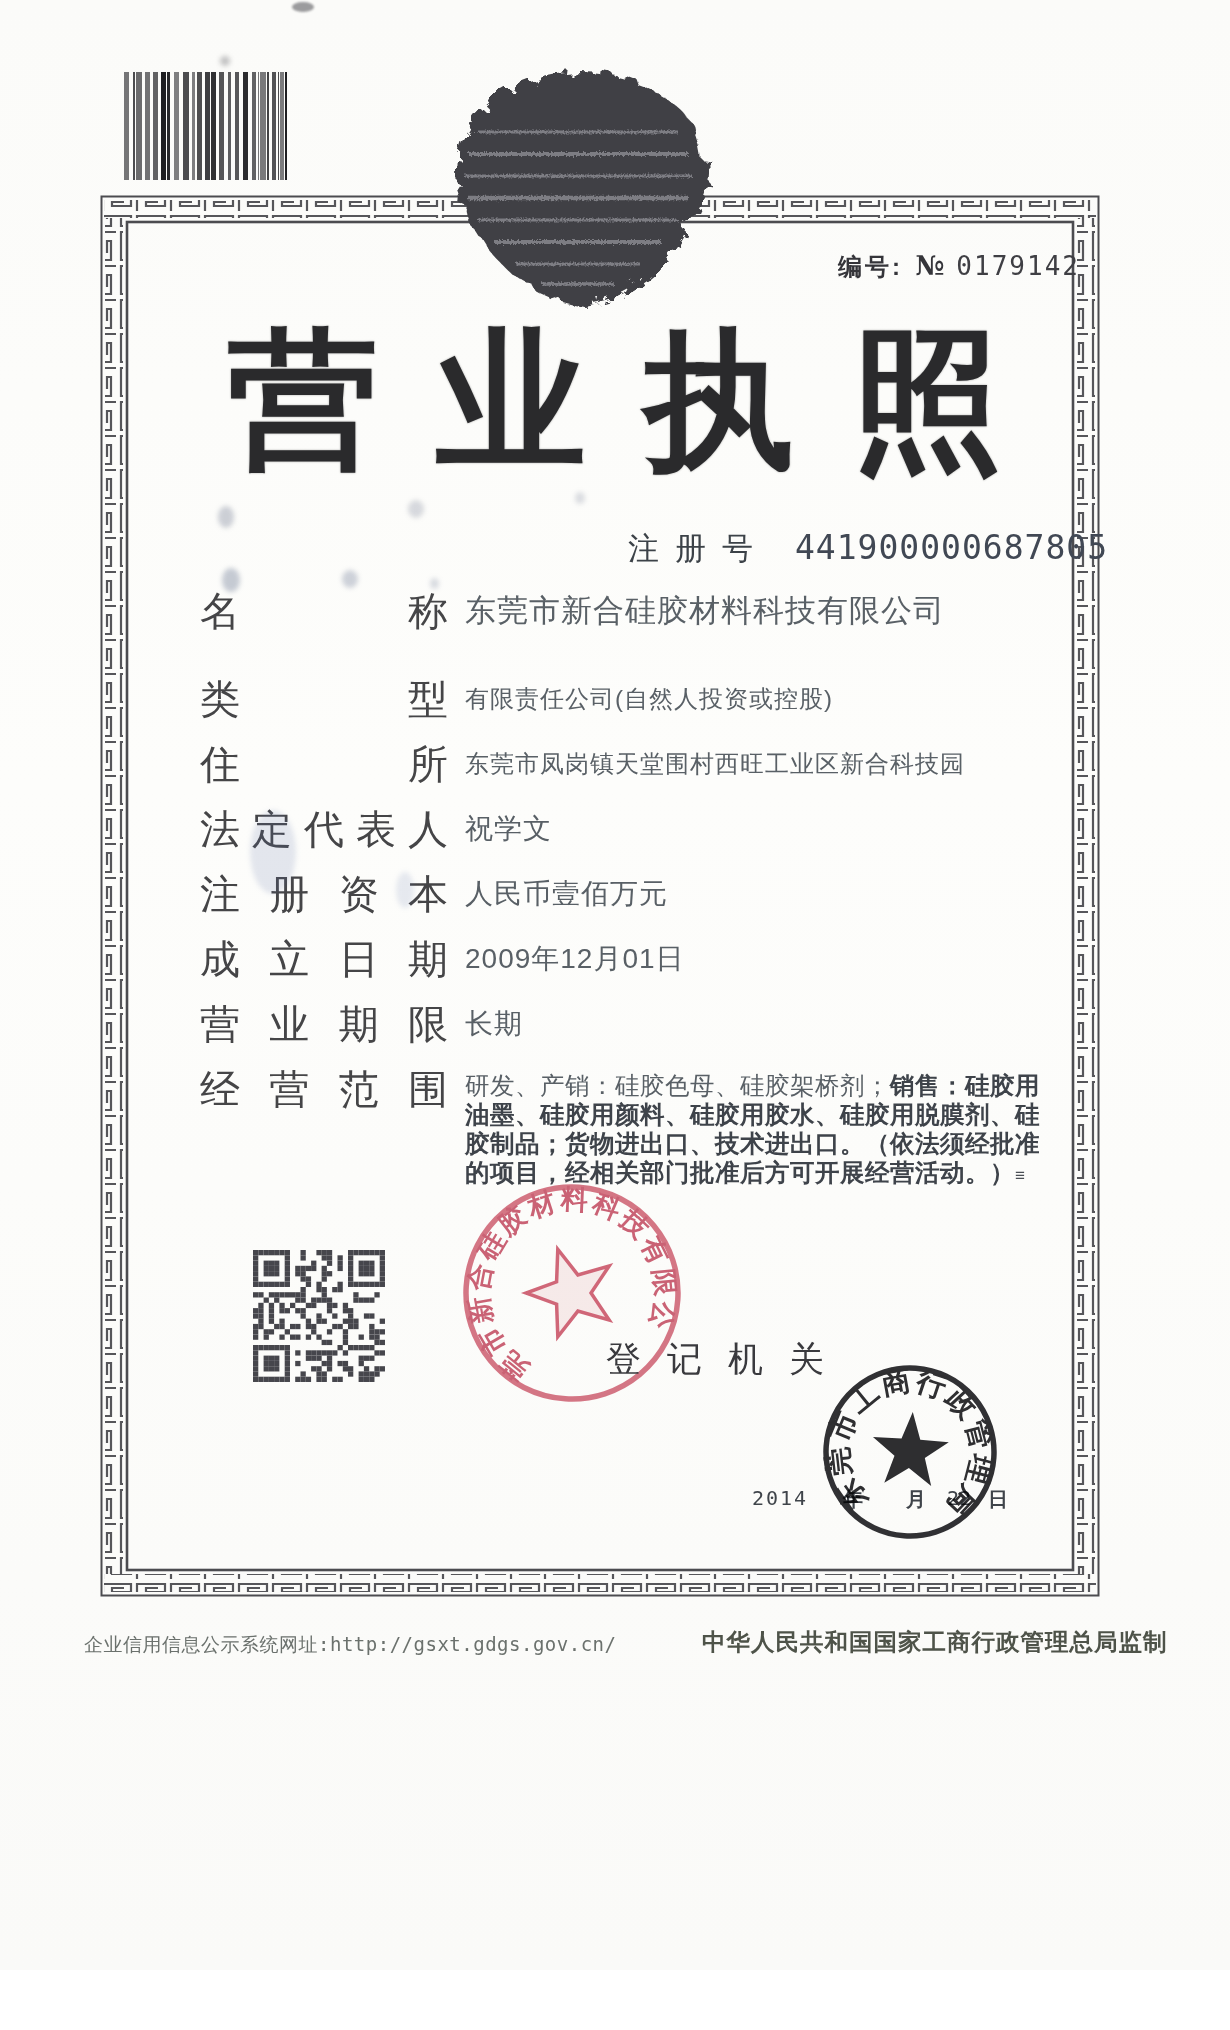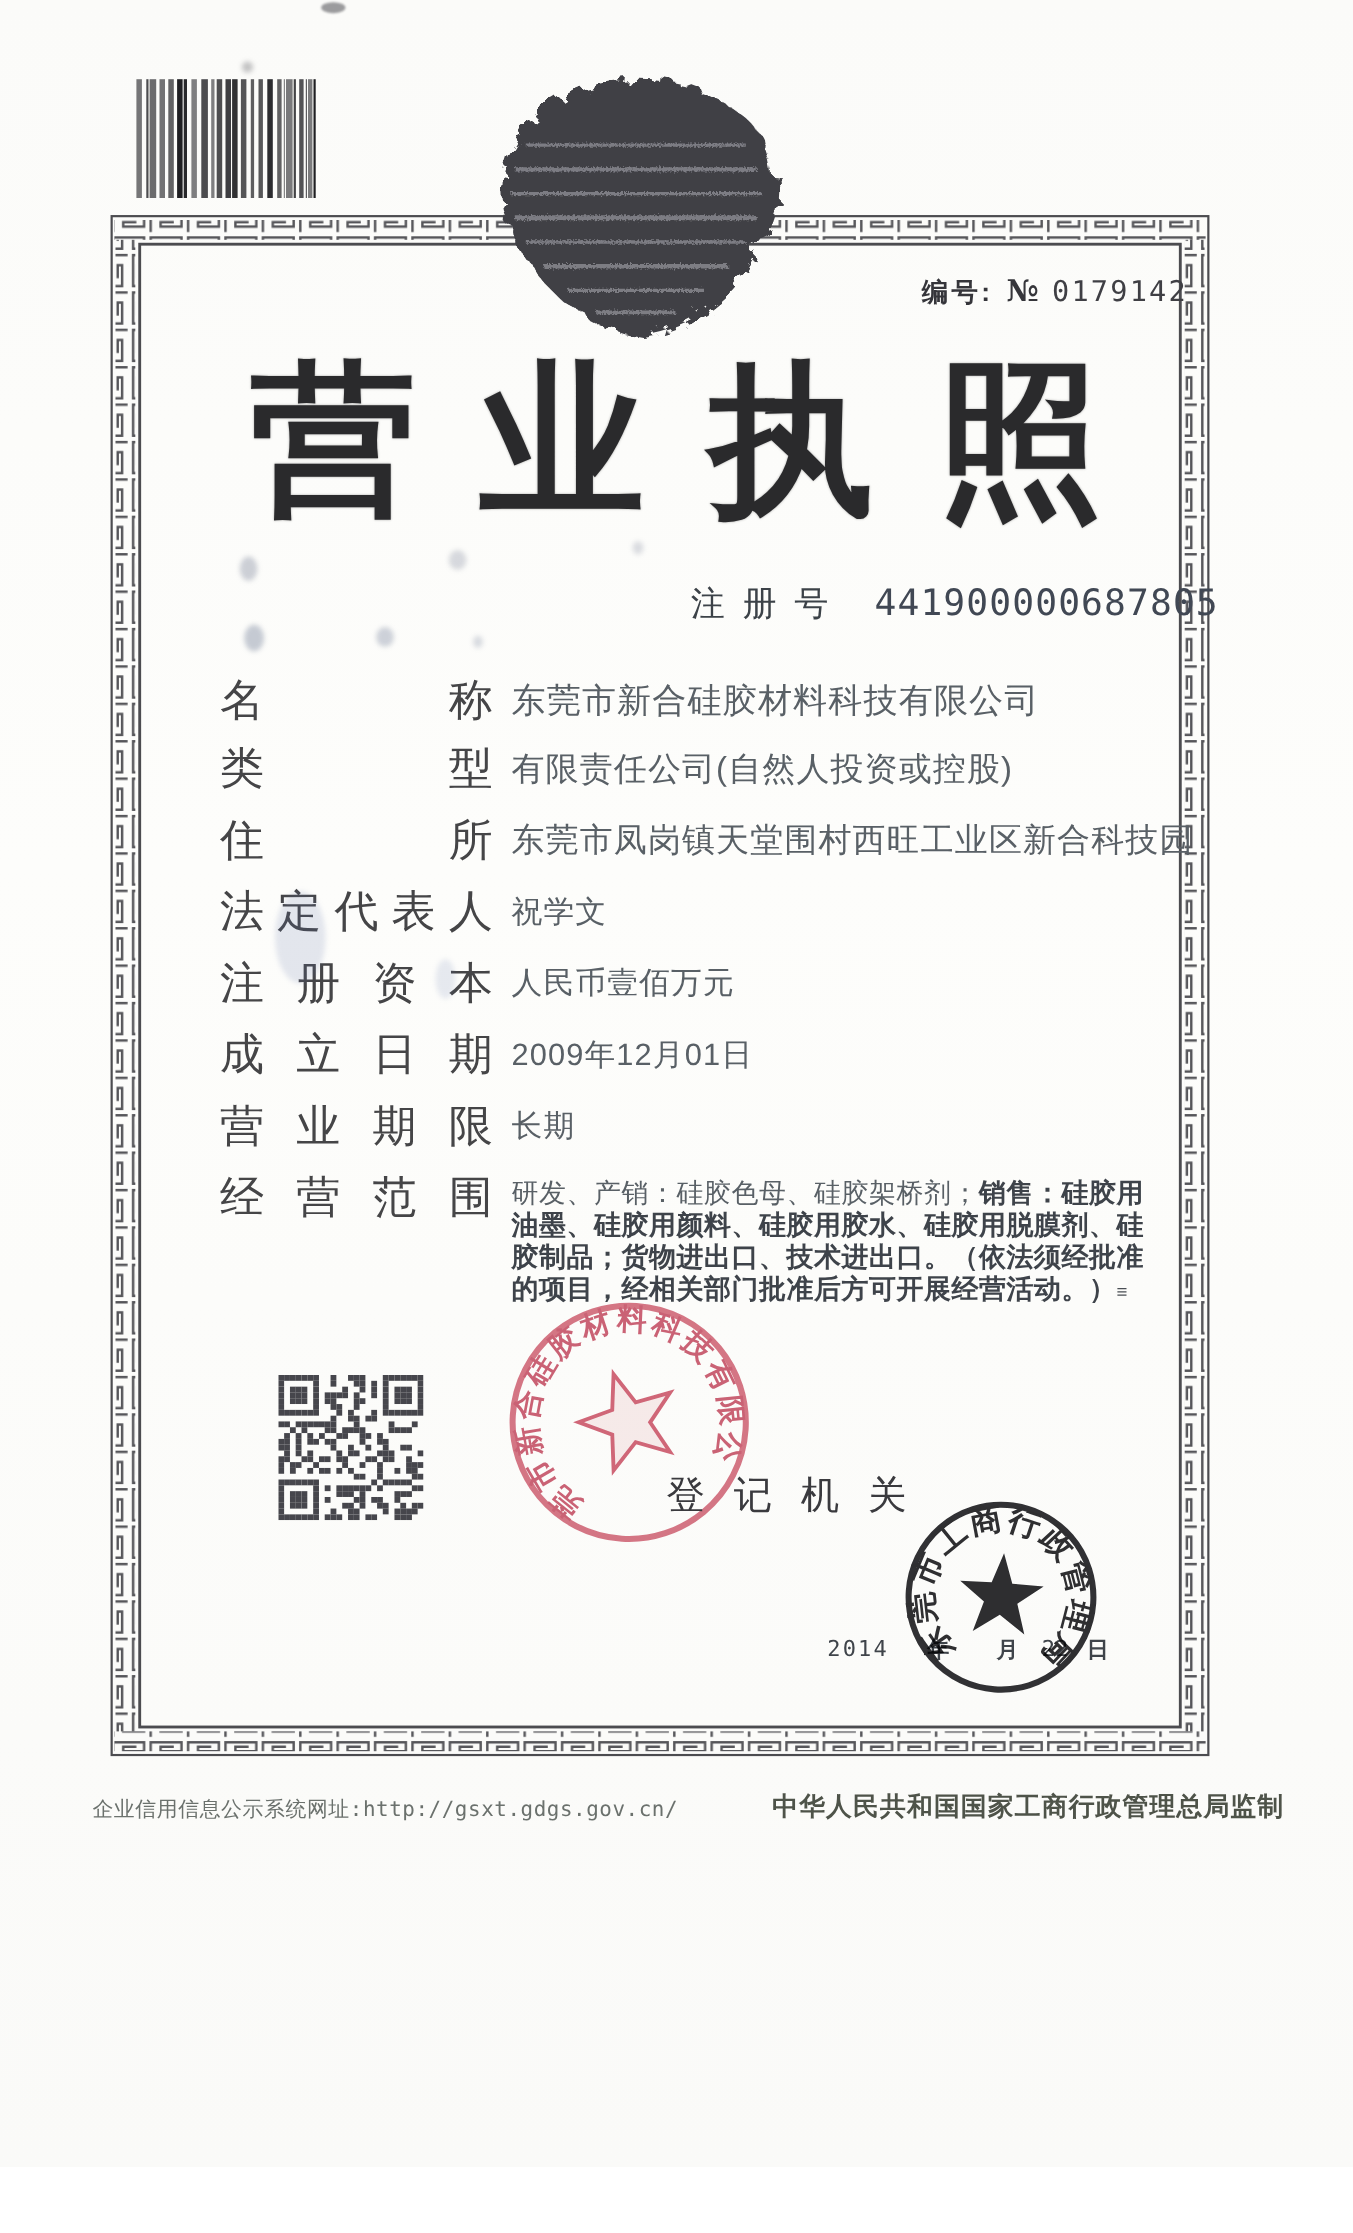--- a/index.html
+++ b/index.html
@@ -29,22 +29,22 @@
   
   .regrow{left:628px;top:528px;display:flex;align-items:baseline;color:#3c4248;}
   .regrow .lbl{font-size:31px;letter-spacing:16px;font-weight:500;}
   .regrow .num{margin-left:26px;font-family:"DejaVu Sans Mono",monospace;font-size:33px;
                letter-spacing:1px;color:#414854;}
 
   
   .row{position:absolute;left:200px;display:flex;align-items:center;}
   .row .flabel{width:248px;font-size:40px;color:#454547;font-weight:500;
                text-align:justify;text-align-last:justify;line-height:1.15;flex:none;}
-  .row .fval{margin-left:17px;font-size:30px;color:#596066;letter-spacing:1px;white-space:nowrap;}
-  .r1{top:614px}.r2{top:676px}.r3{top:741px}.r4{top:806px}
+  .row .fval{margin-left:17px;font-size:24px;color:#596066;letter-spacing:1px;white-space:nowrap;}
+  .r1{top:588px}.r2{top:676px}.r3{top:741px}.r4{top:806px}
   .r5{top:871px}.r6{top:936px}.r7{top:1001px}
   .r8{top:1066px;align-items:flex-start;}
   .scopewrap{margin-left:17px;width:592px;font-size:24.5px;line-height:29px;
              letter-spacing:.5px;margin-top:5px;}
   .scope-normal{color:#596066;}
   .scope-bold{color:#3e434a;font-weight:700;}
   .scope-mark{font-size:17px;color:#4a4f55;letter-spacing:-2px;}
 
   
   .qr{left:253px;top:1250px;width:132px;height:132px;filter:blur(.3px);}

